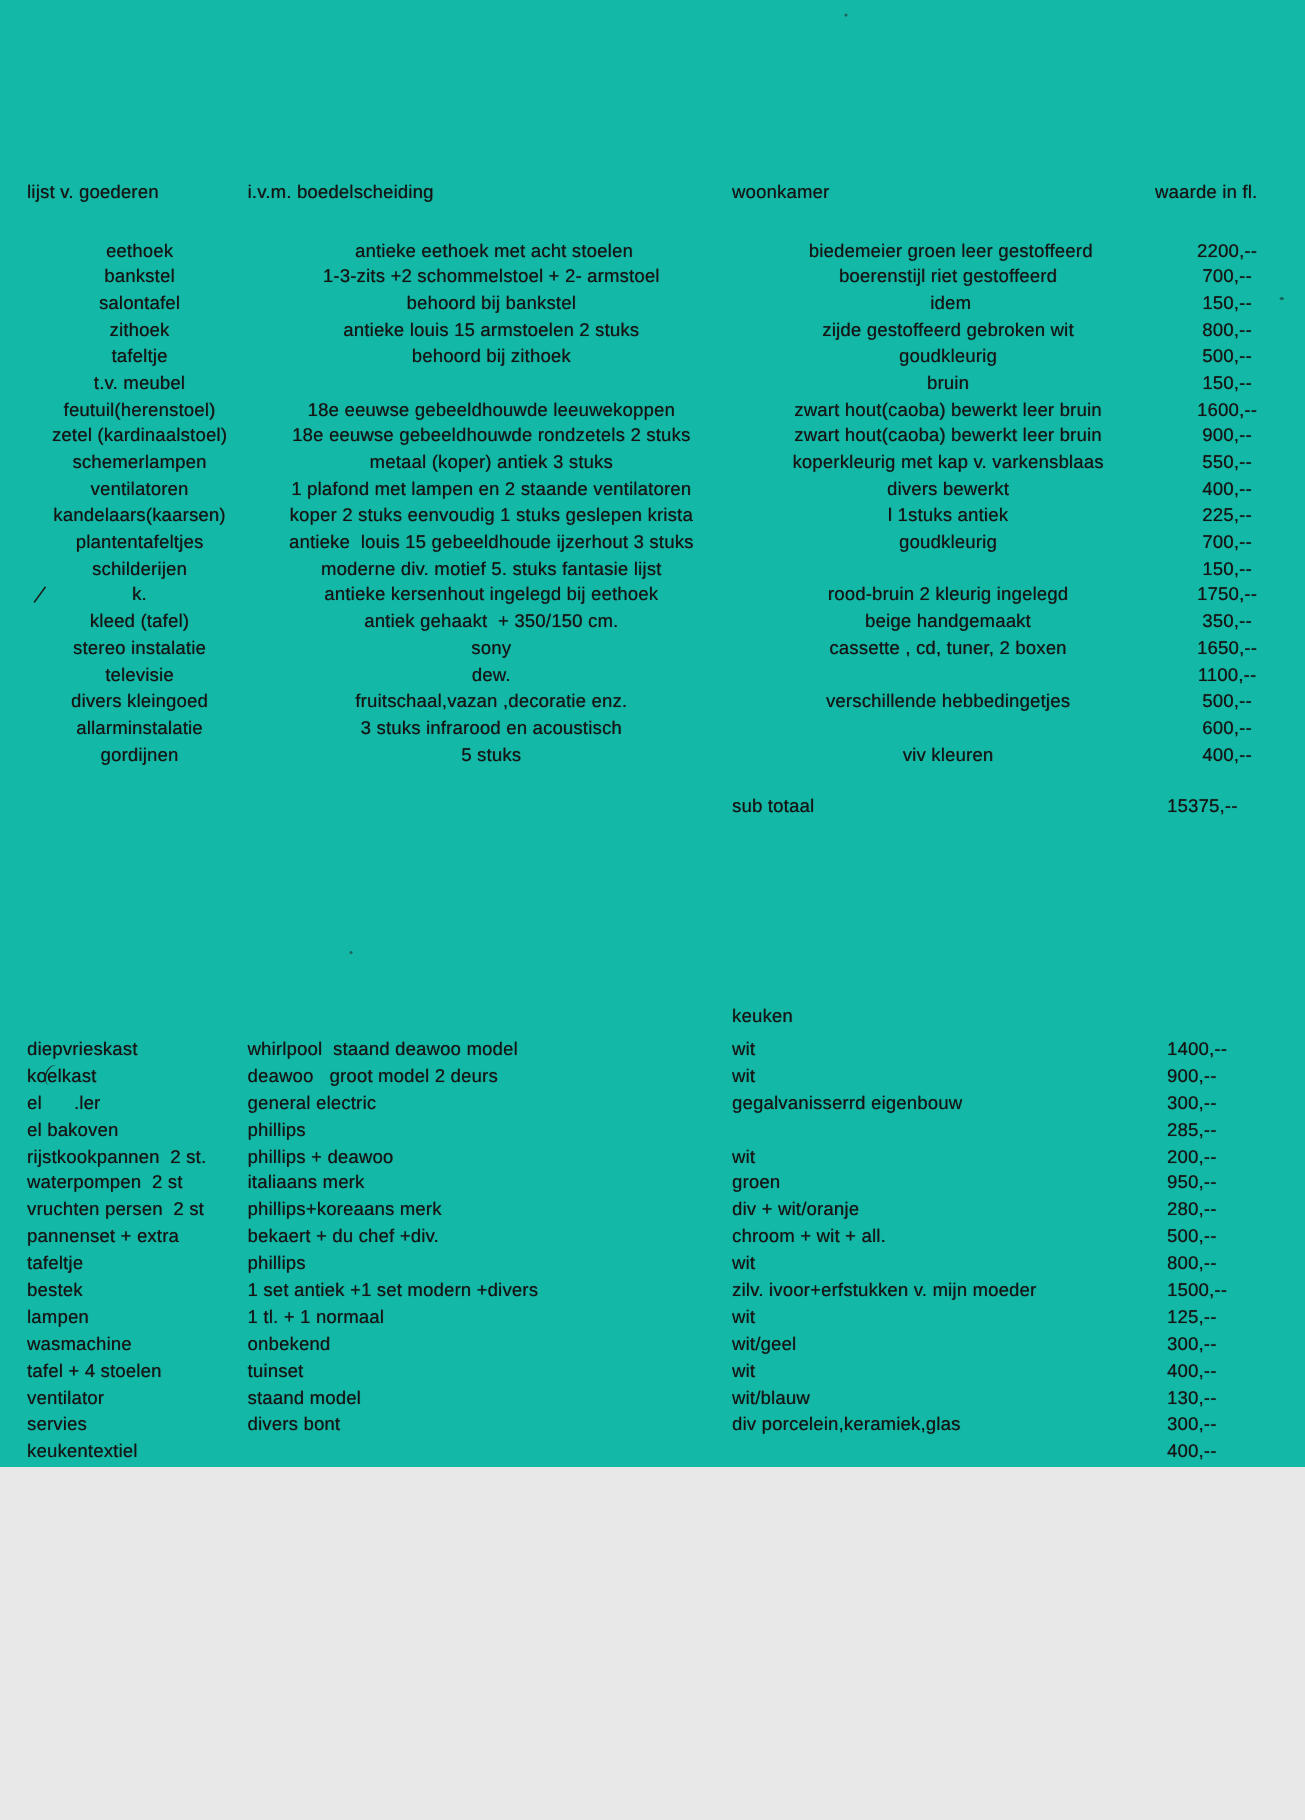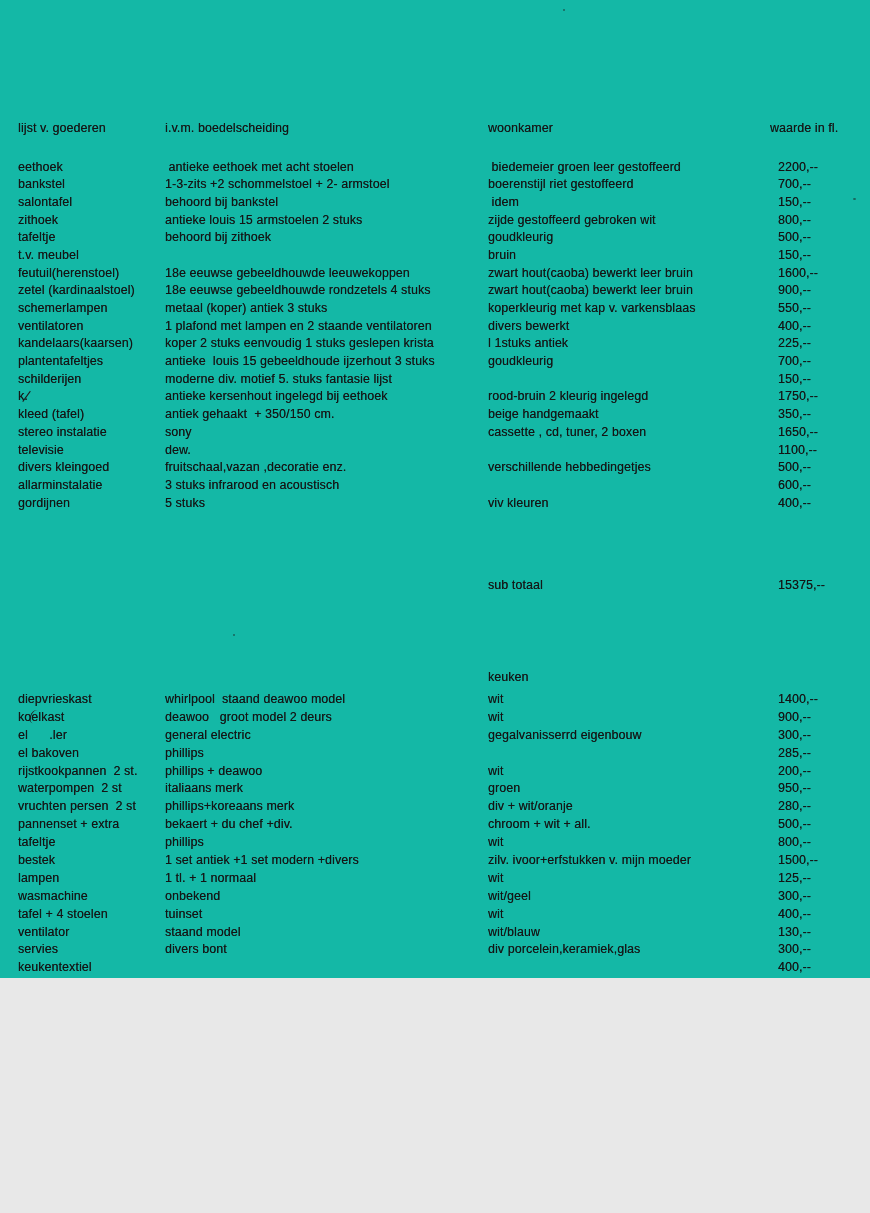--- a/index.html
+++ b/index.html
@@ -18,25 +18,25 @@
   .cell { position:absolute; white-space:pre; overflow:visible; }
   .c-item   { left:18px;  width:150px; }
   .c-desc   { left:165px; width:325px; }
   .c-detail { left:488px; width:288px; }
   .c-value  { left:778px; width:80px; }
   .hdr-row  { position:absolute; left:0; top:119px; width:870px; height:18px; line-height:18px; }
   .hdr-value{ left:770px; }
   .rows { position:absolute; left:0; width:870px; }
   .rows-1 { top:158.5px; }
   .rows-2 { top:691px; }
-  .rows-1 .row { height:17.7px; line-height:17.7px; }
+  .rows-1 .row { height:17.7px; line-height:17.7px;text-align:center; }
   .rows-2 .row { height:17.9px; line-height:17.9px; }
   .row { position:relative; width:870px; }
   .section-label { position:absolute; left:488px; top:668px; height:18px; line-height:18px; white-space:pre; }
-  .subtotal-row { position:absolute; left:0; width:870px; height:18px; line-height:18px;margin-top:48px; }
+  .subtotal-row { position:absolute; left:0; width:870px; height:18px; line-height:18px; }
   .subtotal-1 { top:528px; }
   .subtotal-2 { top:992px; }
   
   .mark { position:absolute; display:block; }
   .mark-slash {
     left:26px; top:2px; width:1.4px; height:13px;
     background:#1c1c1c; transform:rotate(36deg);
   }
   .mark-curve {
     left:30px; top:1px; width:9px; height:14px;
@@ -114,21 +114,21 @@
     <span class="cell c-value">150,--</span>
   </div>
       <div class="row">
     <span class="cell c-item">feutuil(herenstoel)</span>
     <span class="cell c-desc">18e eeuwse gebeeldhouwde leeuwekoppen</span>
     <span class="cell c-detail">zwart hout(caoba) bewerkt leer bruin</span>
     <span class="cell c-value">1600,--</span>
   </div>
       <div class="row">
     <span class="cell c-item">zetel (kardinaalstoel)</span>
-    <span class="cell c-desc">18e eeuwse gebeeldhouwde rondzetels 4 stuks</span>
+    <span class="cell c-desc">18e eeuwse gebeeldhouwde rondzetels 2 stuks</span>
     <span class="cell c-detail">zwart hout(caoba) bewerkt leer bruin</span>
     <span class="cell c-value">900,--</span>
   </div>
       <div class="row">
     <span class="cell c-item">schemerlampen</span>
     <span class="cell c-desc">metaal (koper) antiek 3 stuks</span>
     <span class="cell c-detail">koperkleurig met kap v. varkensblaas</span>
     <span class="cell c-value">550,--</span>
   </div>
       <div class="row">

